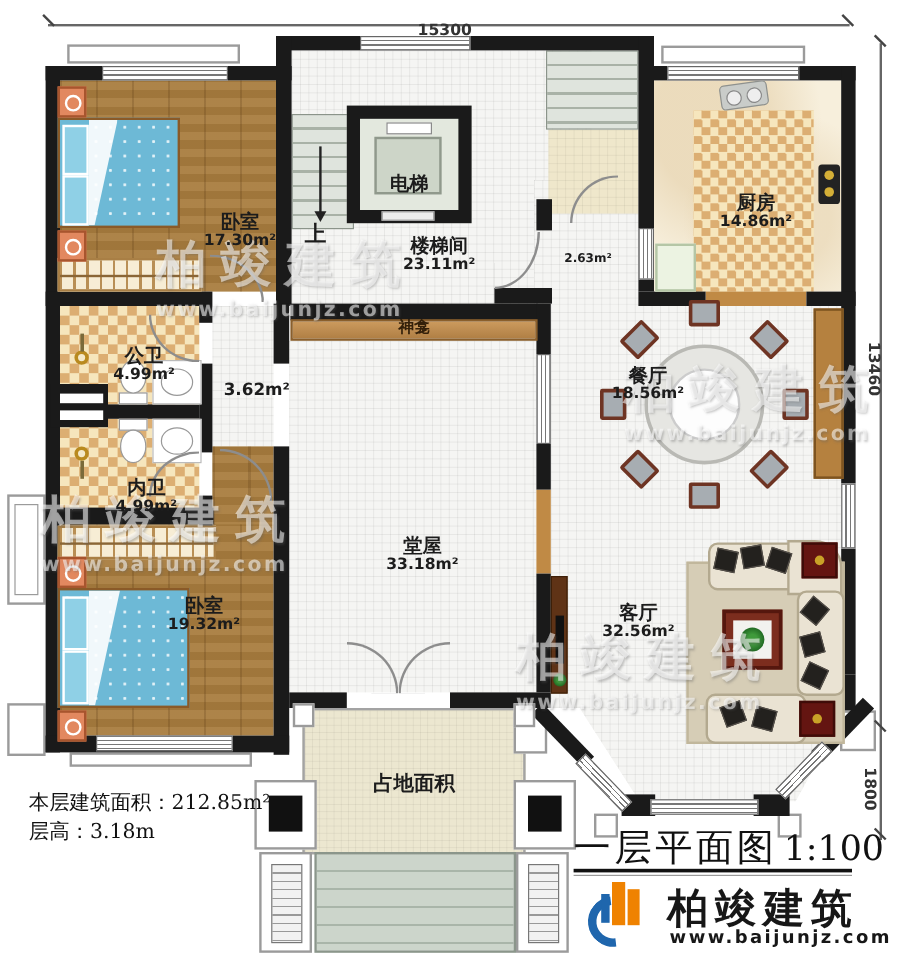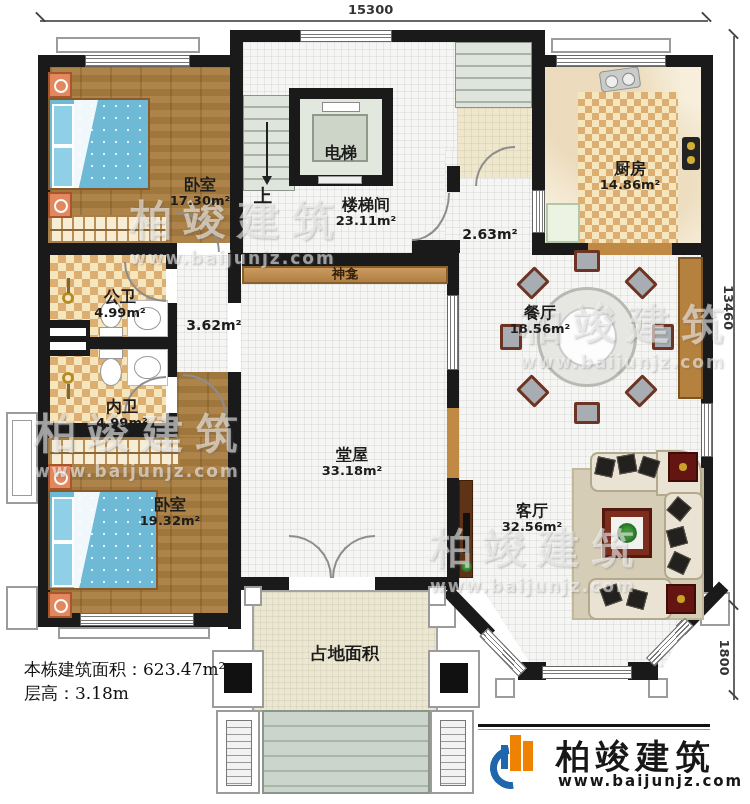--- a/index.html
+++ b/index.html
@@ -59,21 +59,21 @@
   .serif{font-family:"DejaVu Serif","Liberation Serif",serif;}
 </style>
 </head>
 <body>
 
 <div id="scene">
 
   <div class="dimline" style="left:40px;top:20px;width:668px;height:2px;"></div>
   <div class="tick" style="left:34px;top:16px;"></div>
   <div class="tick" style="left:700px;top:16px;"></div>
-  <div class="dim" style="left:348px;top:2px;">15300</div>
+  <div class="dim" style="left:348px;top:18px;">15300</div>
 
   <div class="dimline" style="left:733px;top:36px;width:2px;height:664px;"></div>
   <div class="tick" style="left:727px;top:33px;"></div>
   <div class="tick" style="left:727px;top:604px;"></div>
   <div class="tick" style="left:727px;top:694px;"></div>
   <div class="dim" style="left:692px;top:300px;width:72px;text-align:center;transform:rotate(90deg);">13460</div>
   <div class="dim" style="left:700px;top:650px;width:48px;text-align:center;transform:rotate(90deg);">1800</div>
 
   <div class="trim" style="left:56px;top:37px;width:144px;height:16px;"></div>
   <div class="trim" style="left:551px;top:38px;width:120px;height:15px;"></div>
@@ -296,21 +296,21 @@
   </div>
   <div class="lbl" style="left:366px;top:196px;">
     <span class="nm">楼梯间</span>
     <span class="ar">23.11m²</span>
   </div>
   <div class="lbl" style="left:630px;top:160px;">
     <span class="nm">厨房</span>
     <span class="ar">14.86m²</span>
   </div>
   <div class="lbl" style="left:490px;top:210px;">
-    <span class="ar" style="font-size:14px;margin-top:17px;">2.63m²</span>
+    <span class="ar" style="font-size:10px;">2.63m²</span>
   </div>
   <div class="lbl" style="left:120px;top:288px;">
     <span class="nm">公卫</span>
     <span class="ar">4.99m²</span>
   </div>
   <div class="lbl" style="left:214px;top:318px;">
     <span class="ar" style="font-size:14px;">3.62m²</span>
   </div>
   <div class="lbl" style="left:122px;top:398px;">
     <span class="nm">内卫</span>
@@ -333,24 +333,28 @@
   </div>
   <div class="lbl" style="left:170px;top:496px;">
     <span class="nm">卧室</span>
     <span class="ar">19.32m²</span>
   </div>
   <div class="lbl" style="left:345px;top:644px;">
     <span class="nm" style="font-size:17px;">占地面积</span>
   </div>
 
   <div class="abs serif" style="left:24px;top:658px;font-size:17px;color:#111;line-height:23.5px;z-index:60;">
-    <div>本栋建筑面积：623.47m²</div>
+    <div>本层建筑面积：212.85m²</div>
     <div>层高：3.18m</div>
   </div>
 
+  <div class="abs serif" style="left:478px;top:686px;z-index:60;color:#111;">
+    <span style="font-size:31px;letter-spacing:3px;">一层平面图</span>
+    <span style="font-size:29px;">1:100</span>
+  </div>
   <div class="abs" style="left:478px;top:724px;width:232px;height:3px;background:#111;z-index:60;"></div>
   <div class="abs" style="left:478px;top:729px;width:232px;height:1px;background:#999;z-index:60;"></div>
 
   <div class="abs" style="left:490px;top:733px;width:58px;height:62px;z-index:60;">
     <div class="abs" style="left:0;top:14px;width:42px;height:42px;border:7px solid #1f66ad;border-radius:50%;border-top-color:transparent;border-right-color:transparent;transform:rotate(38deg);box-sizing:border-box;"></div>
     <div class="abs" style="left:20px;top:2px;width:11px;height:36px;background:#ef8200;"></div>
     <div class="abs" style="left:33px;top:8px;width:10px;height:30px;background:#ef8200;"></div>
     <div class="abs" style="left:11px;top:12px;width:7px;height:24px;background:#1f66ad;"></div>
   </div>
   <div class="abs" style="left:556px;top:734px;font-size:34px;font-weight:800;letter-spacing:6px;color:#171717;z-index:60;">柏竣建筑</div>

